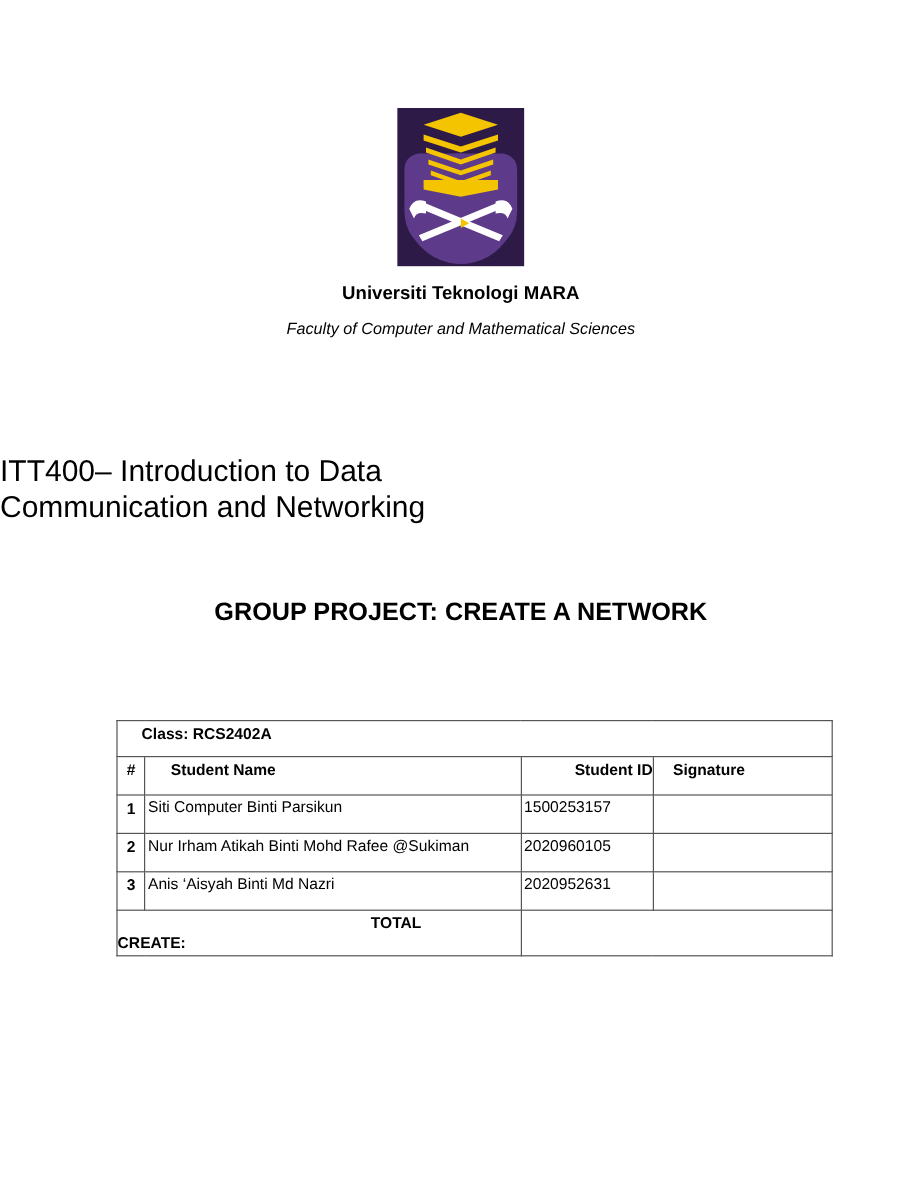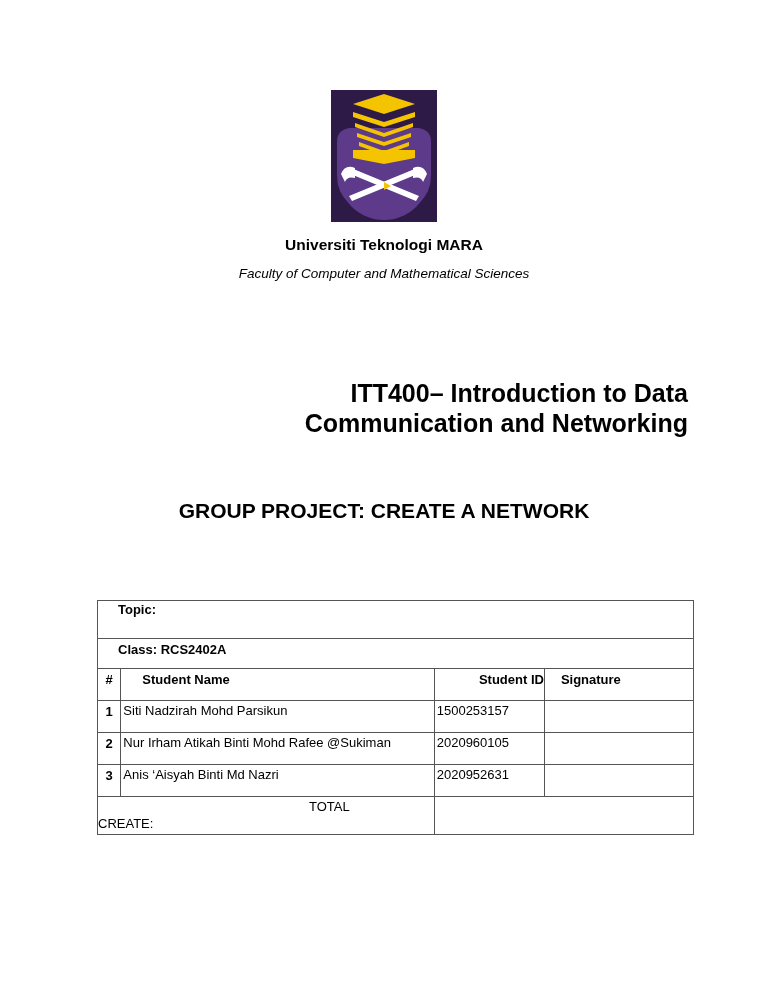--- a/index.html
+++ b/index.html
@@ -3,42 +3,42 @@
 <meta charset="utf-8">
 <style>
   html, body { margin:0; padding:0; background:#ffffff; }
   body { width:768px; height:994px; position:relative; overflow:hidden;
          font-family:"Liberation Sans", sans-serif; color:#000; }
   .logo { position:absolute; left:331px; top:90px; width:106px; height:132px; }
   .uni-name { position:absolute; left:0; width:768px; top:236px; text-align:center;
               font-weight:bold; font-size:15.5px; }
   .faculty { position:absolute; left:0; width:768px; top:266px; text-align:center;
              font-size:13.5px;font-style:italic; }
-  .course-title { position:absolute; left:0; width:688px; top:378px; text-align:right;
-                  font-weight:bold; font-size:25px; line-height:30px; }
+  .course-title { position:absolute; left:0; width:688px; top:378px; text-align:left;
+                  font-weight:normal; font-size:25px; line-height:30px; }
   .project-title { position:absolute; left:0; width:768px; top:499px; text-align:center;
                    font-weight:bold; font-size:21px; }
   table.info { position:absolute; left:97px; top:600px; width:597px;
                border-collapse:collapse; font-size:13px; }
   table.info td { border:1px solid #555; padding:0; vertical-align:top; }
   .hdr-cell { font-weight:bold; padding:1px 0 0 20px !important; }
   .topic-row td { height:36px; }
   .class-row td { height:26px; padding-top:3px !important; }
   .col-head td { height:28px; font-weight:bold; }
   .num { width:24px; text-align:center; font-weight:bold; padding-top:3px !important; }
   .name { width:318px;margin-left:22px; }
   .sid { width:111px; }
   .sig { width:140px; }
   .col-head .name { padding:3px 0 0 21px !important; }
   .col-head .sid { text-align:right; padding-top:3px !important; }
   .col-head .sig { padding:3px 0 0 16px !important; }
   .data-row td { height:28px; }
   .data-row .name, .data-row .sid { padding:2px 0 0 2px !important; }
   .total-row td { height:37px; }
-  .total-label { position:relative; font-weight:normal; }
+  .total-label { position:relative; font-weight:bold; }
   .total-label .t1 { position:absolute; left:211px; top:2px; }
   .total-label .t2 { position:absolute; left:0; top:19px; }
 </style>
 </head>
 <body>
 
 <svg class="logo" viewBox="0 0 106 132" xmlns="http://www.w3.org/2000/svg">
   <rect x="0" y="0" width="106" height="132" fill="#2e1a47"></rect>
   <path d="M6 52 Q6 40 18 38 L88 38 Q100 40 100 52 L100 86 Q100 118 53 130 Q6 118 6 86 Z" fill="#5d3a8a"></path>
   <circle cx="53" cy="84" r="46" fill="#5d3a8a"></circle>
@@ -60,35 +60,32 @@
 
 <div class="course-title">
   <div>ITT400– Introduction to Data</div>
   <div>Communication and Networking</div>
 </div>
 
 <div class="project-title">GROUP PROJECT: CREATE A NETWORK</div>
 
 <table class="info">
   <tbody>
-      <tr class="topic-row">
-    <td colspan="4" class="hdr-cell">Topic:</td>
-  </tr>
   <tr class="class-row">
     <td colspan="4" class="hdr-cell">Class: RCS2402A</td>
   </tr>
   <tr class="col-head">
     <td class="num">#</td>
     <td class="name">Student Name</td>
     <td class="sid">Student ID</td>
     <td class="sig">Signature</td>
   </tr>
   <tr class="data-row">
     <td class="num">1</td>
-    <td class="name">Siti Nadzirah Mohd Parsikun</td>
+    <td class="name">Siti Computer Binti Parsikun</td>
     <td class="sid">1500253157</td>
     <td class="sig"></td>
   </tr>
   <tr class="data-row">
     <td class="num">2</td>
     <td class="name">Nur Irham Atikah Binti Mohd Rafee @Sukiman</td>
     <td class="sid">2020960105</td>
     <td class="sig"></td>
   </tr>
   <tr class="data-row">

